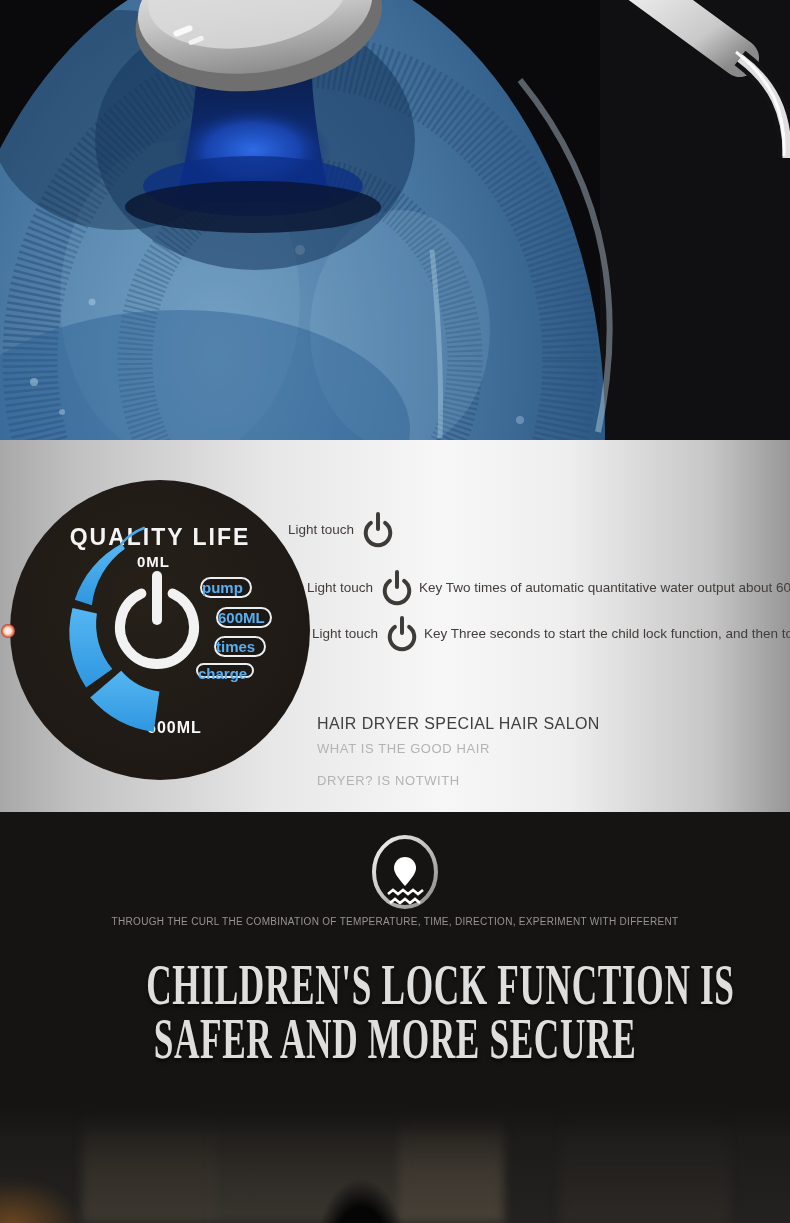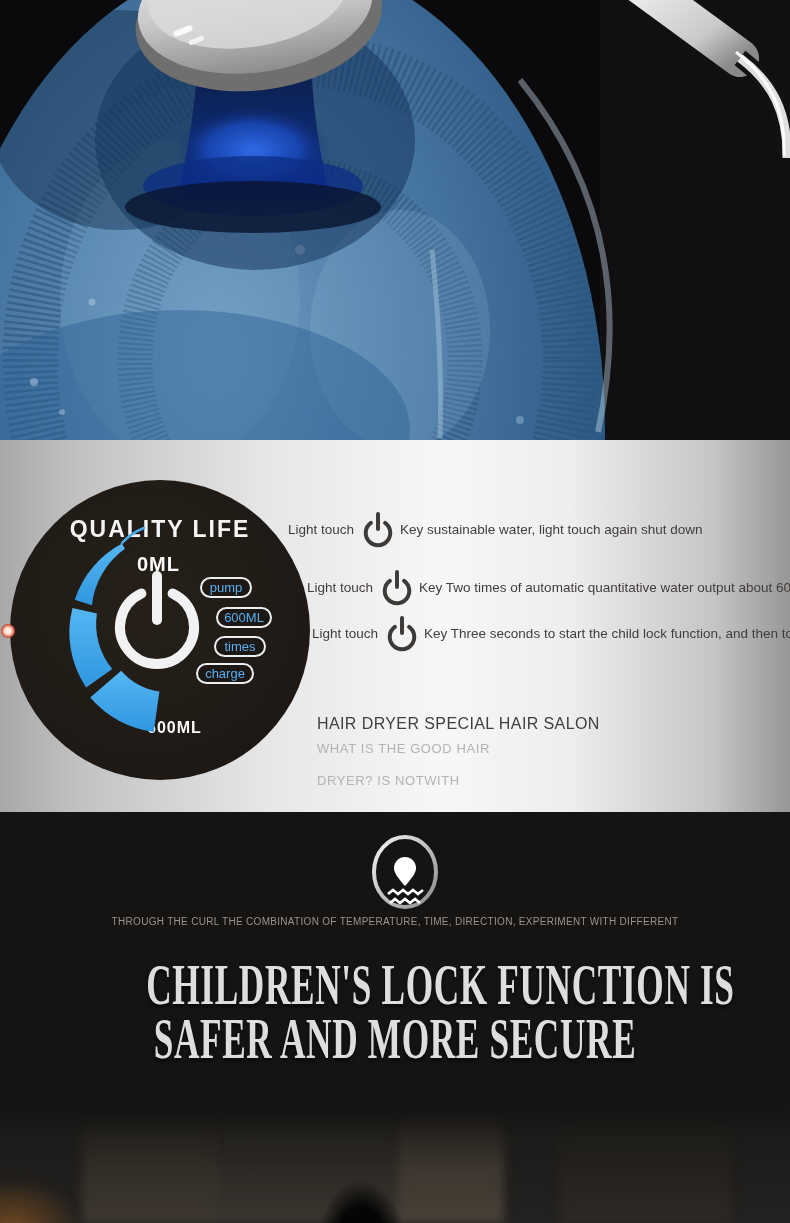--- a/index.html
+++ b/index.html
@@ -10,32 +10,32 @@
   .hero{position:absolute;left:0;top:0;width:790px;height:440px;background:#070708;}
   .hero svg{display:block;}
 
   
   .features{position:absolute;left:0;top:440px;width:790px;height:372px;overflow:hidden;
     background:linear-gradient(90deg,#a8a8a8 0%,#c2c2c2 10%,#e7e7e7 34%,#f7f7f7 56%,#eeeeee 72%,#c6c6c6 90%,#979797 100%);}
 
   
   .dial{position:absolute;left:10px;top:40px;width:300px;height:300px;border-radius:50%;
         background:radial-gradient(circle at 45% 40%, #262019 0%, #211b17 55%, #1a1512 100%);}
-  .dial-brand{position:absolute;left:0;top:36px;width:100%;text-align:center;
+  .dial-brand{position:absolute;left:0;top:44px;width:100%;text-align:center;
         color:#f4f4f4;font-size:23px;font-weight:bold;letter-spacing:2px;}
-  .dial-oml{position:absolute;left:127px;top:73px;color:#fafafa;font-size:20px;font-weight:bold;letter-spacing:1px;}
+  .dial-oml{position:absolute;left:127px;top:73px;color:#fafafa;font-size:15px;font-weight:bold;letter-spacing:1px;}
   .dial-600{position:absolute;left:137px;top:239px;color:#fafafa;font-size:16px;font-weight:bold;letter-spacing:1px;}
   .dial-overlay{position:absolute;left:0;top:0;}
   .pill{position:absolute;box-sizing:border-box;border:2px solid #eceff2;border-radius:12px;
-        color:#57aef0;font-size:13px;font-weight:normal;text-align:center;line-height:17px;
+        color:#57aef0;font-size:15px;font-weight:bold;text-align:left;line-height:17px;
         background:rgba(10,10,10,.25);}
   .pill-pump{left:190px;top:97px;width:52px;height:21px;}
   .pill-600ml{left:206px;top:127px;width:56px;height:21px;}
   .pill-close{left:204px;top:156px;width:52px;height:21px;}
-  .pill-charge{left:186px;top:183px;width:58px;height:21px;}
+  .pill-charge{left:186px;top:183px;width:58px;height:15px;}
   .led{position:absolute;left:-9px;top:144px;width:14px;height:14px;border-radius:50%;
        background:radial-gradient(circle,#ffffff 0%,#ffd9c8 35%,#c23a22 70%,rgba(120,20,10,0) 100%);}
 
   
   .frow{position:absolute;display:flex;align-items:center;white-space:nowrap;color:#423d3a;font-size:13.5px;justify-content:center;}
   .frow .pre{margin-right:5px;}
   .frow svg{margin:0 5px 0 2px;flex:0 0 auto;}
   .frow-1{left:288px;top:70px;}
   .frow-2{left:307px;top:128px;}
   .frow-3{left:312px;top:174px;}
@@ -192,21 +192,20 @@
 
       <div class="led"></div>
     </div>
 
     <div class="frow frow-1">
       <span class="pre">Light touch</span>
       <svg width="34" height="38" viewBox="0 0 36 40" stroke="#3d3a37" stroke-width="4.2" stroke-linecap="round" fill="none">
         <path d="M10.5,13.5 A13,13 0 1 0 25.5,13.5"></path>
           <path d="M18,4 L18,20"></path>
       </svg>
-      <span>Key sustainable water, light touch again shut down</span>
     </div>
     <div class="frow frow-2">
       <span class="pre">Light touch</span>
       <svg width="34" height="38" viewBox="0 0 36 40" stroke="#3d3a37" stroke-width="4.2" stroke-linecap="round" fill="none">
         <path d="M10.5,13.5 A13,13 0 1 0 25.5,13.5"></path>
           <path d="M18,4 L18,20"></path>
       </svg>
       <span>Key Two times of automatic quantitative water output about 600ml</span>
     </div>
     <div class="frow frow-3">

